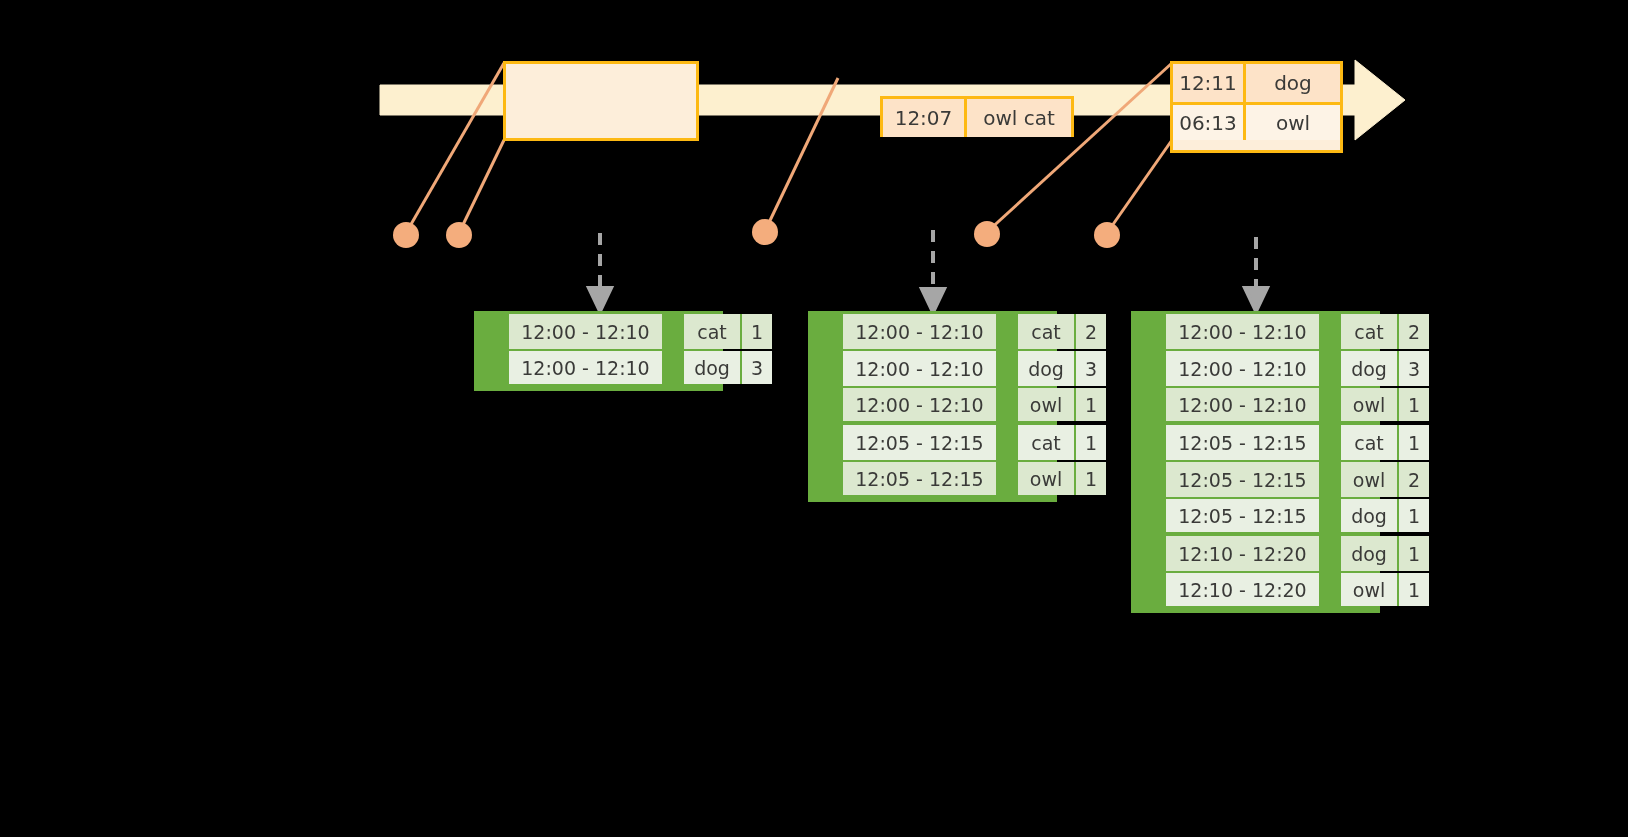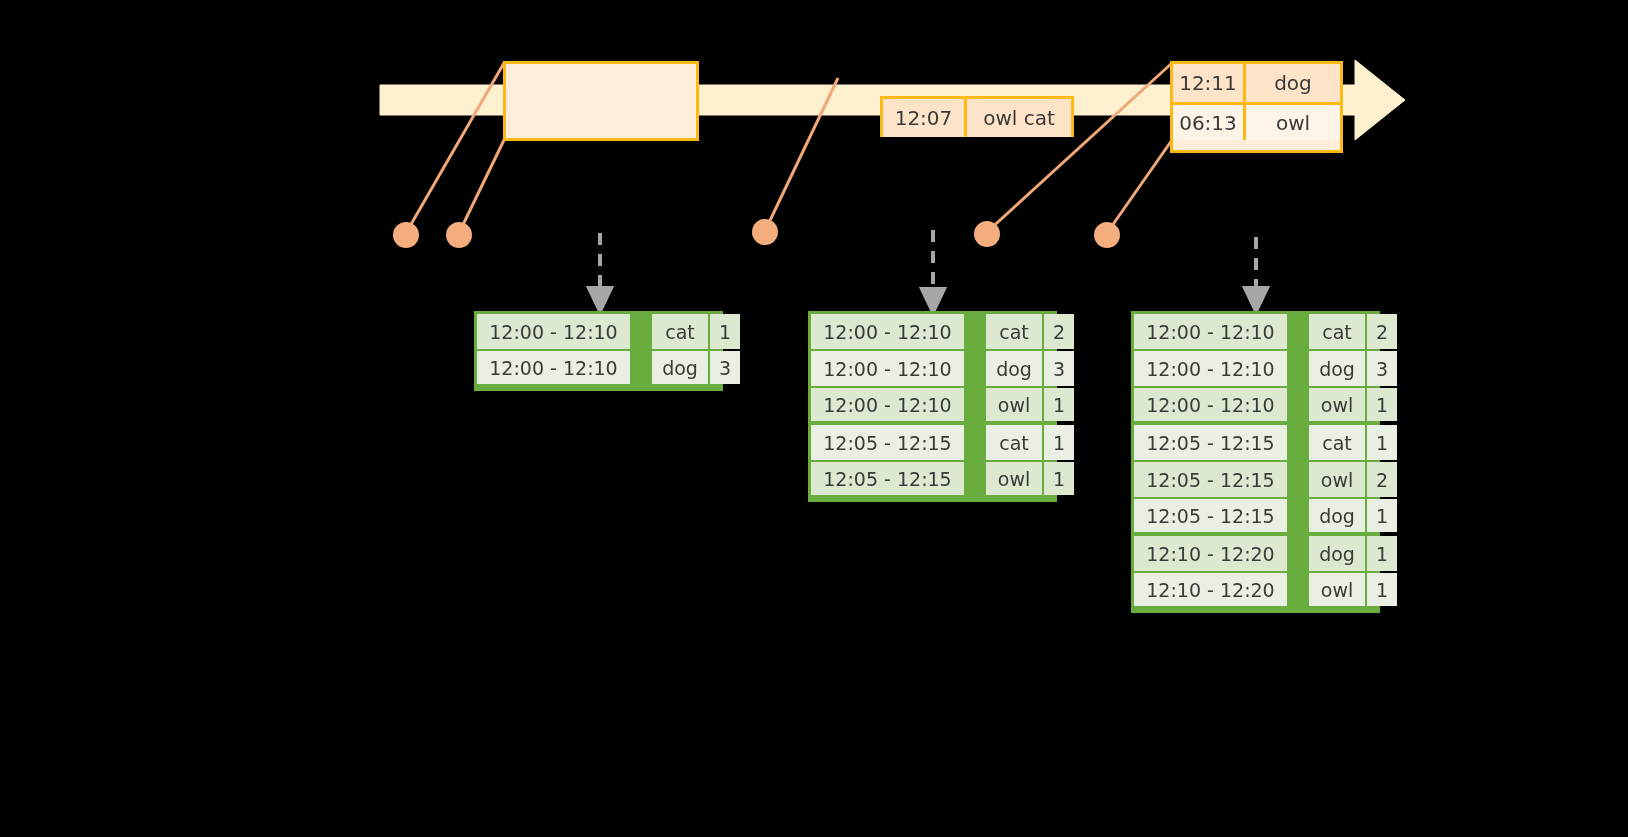--- a/index.html
+++ b/index.html
@@ -17,21 +17,21 @@
   .evt-row.bot{background:#fdf3e6;border-top:3px solid #fdb913;}
   .evt-row.single{background:#fde3c8;}
   .evt-time{display:flex;align-items:center;justify-content:center;
             border-right:3px solid #fdb913;box-sizing:border-box;
             font-size:20px;color:#3a3a38;}
   .evt-words{display:flex;align-items:center;justify-content:center;
              box-sizing:border-box;font-size:20px;color:#3a3a38;}
 
   
   .res-table{position:absolute;border:3px solid #6aad3f;box-sizing:border-box;
-             background:#6aad3f;}
+             background:#6aad3f;padding-left:32px;}
   .res-row{display:flex;box-sizing:border-box;height:37px;
            border-bottom:2px solid #6aad3f;}
   .res-row:last-child{border-bottom:none;}
   .res-row.sep{border-bottom:4px solid #6aad3f;}
   .res-row.shade-a .cell{background:#dce8cf;}
   .res-row.shade-b .cell{background:#e9f0e3;}
   .cell{display:flex;align-items:center;justify-content:center;
         box-sizing:border-box;font-size:19px;color:#3a3a38;
         border-right:2px solid #6aad3f;}
   .cell:last-child{border-right:none;}

